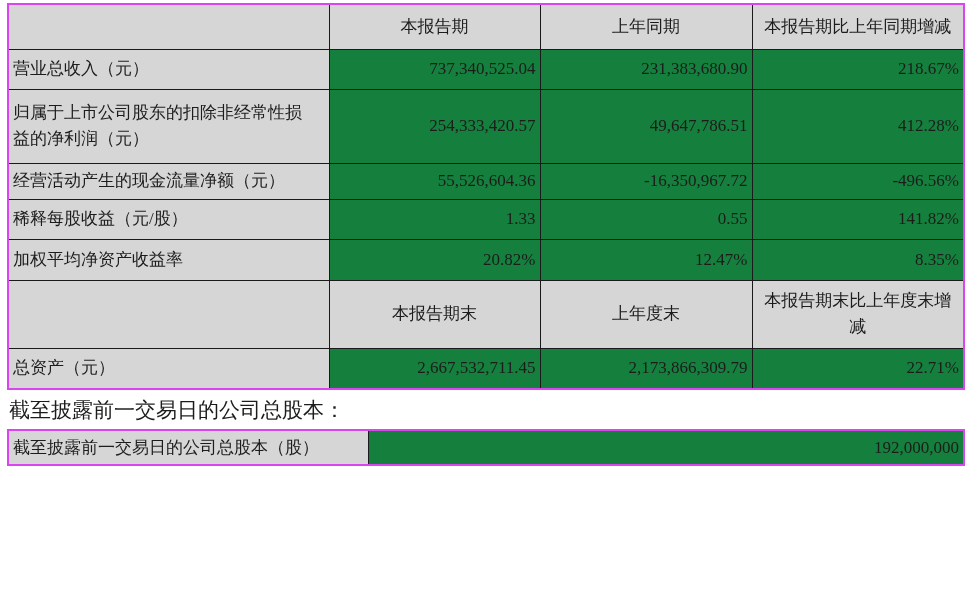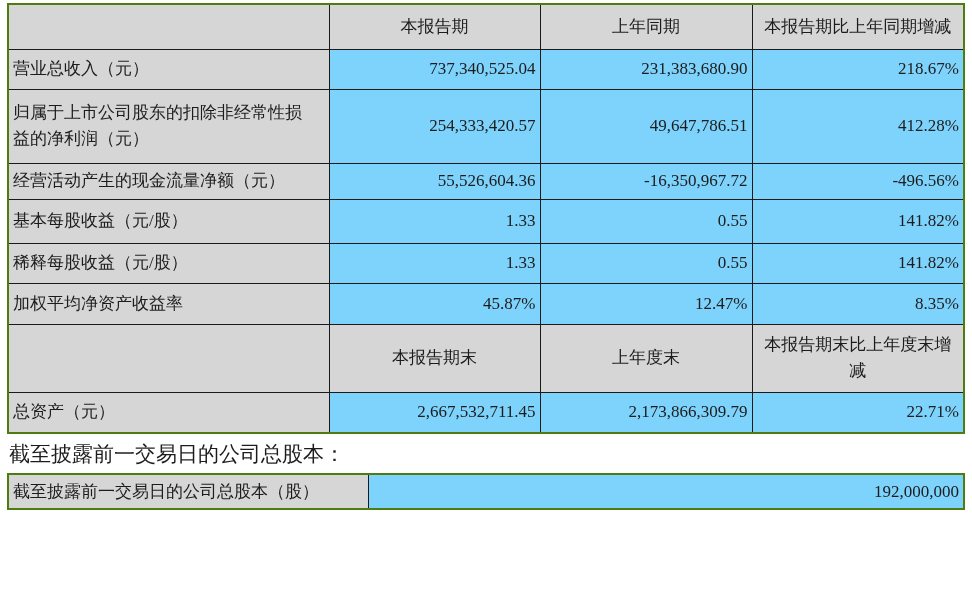--- a/index.html
+++ b/index.html
@@ -18,21 +18,21 @@
     height: 602px;
     padding: 3px 0 0 7px;
     box-sizing: border-box;
   }
   table {
     border-collapse: collapse;
     table-layout: fixed;
     width: 956px;
   }
   table.bordered {
-    border: 2px solid #4d7c0f;
+    border: 2px solid #d946ef;
   }
   td {
     border: 1px solid #1a1a1a;
     font-size: 17px;
     line-height: 26px;
     padding: 2px 4px;
     overflow: hidden;
     vertical-align: middle;
     box-sizing: border-box;
   }
@@ -42,21 +42,21 @@
     padding-right: 16px;
     margin-left: 36px;
   }
   td.hdr {
     background: #d6d6d6;
     text-align: center;
     padding-left: 4px;
     padding-right: 4px;
   }
   td.num {
-    background: #7dd3fc;
+    background: #15803d;
     text-align: right;
     padding-right: 4px;
   }
   .note-line {
     font-size: 21px;
     line-height: 28px;
     margin: 6px 0 5px 2px;
   }
 </style>
 </head>
@@ -94,37 +94,31 @@
         <td class="num">412.28%</td>
       </tr>
 
       <tr style="height:36px">
         <td class="lbl">经营活动产生的现金流量净额（元）</td>
         <td class="num">55,526,604.36</td>
         <td class="num">-16,350,967.72</td>
         <td class="num">-496.56%</td>
       </tr>
 
-      <tr style="height:44px">
-        <td class="lbl">基本每股收益（元/股）</td>
-        <td class="num">1.33</td>
-        <td class="num">0.55</td>
-        <td class="num">141.82%</td>
-      </tr>
 
       <tr style="height:40px">
         <td class="lbl">稀释每股收益（元/股）</td>
         <td class="num">1.33</td>
         <td class="num">0.55</td>
         <td class="num">141.82%</td>
       </tr>
 
       <tr style="height:41px">
         <td class="lbl">加权平均净资产收益率</td>
-        <td class="num">45.87%</td>
+        <td class="num">20.82%</td>
         <td class="num">12.47%</td>
         <td class="num">8.35%</td>
       </tr>
 
       <tr style="height:68px">
         <td class="hdr"></td>
         <td class="hdr">本报告期末</td>
         <td class="hdr">上年度末</td>
         <td class="hdr">本报告期末比上年度末增减</td>
       </tr>

